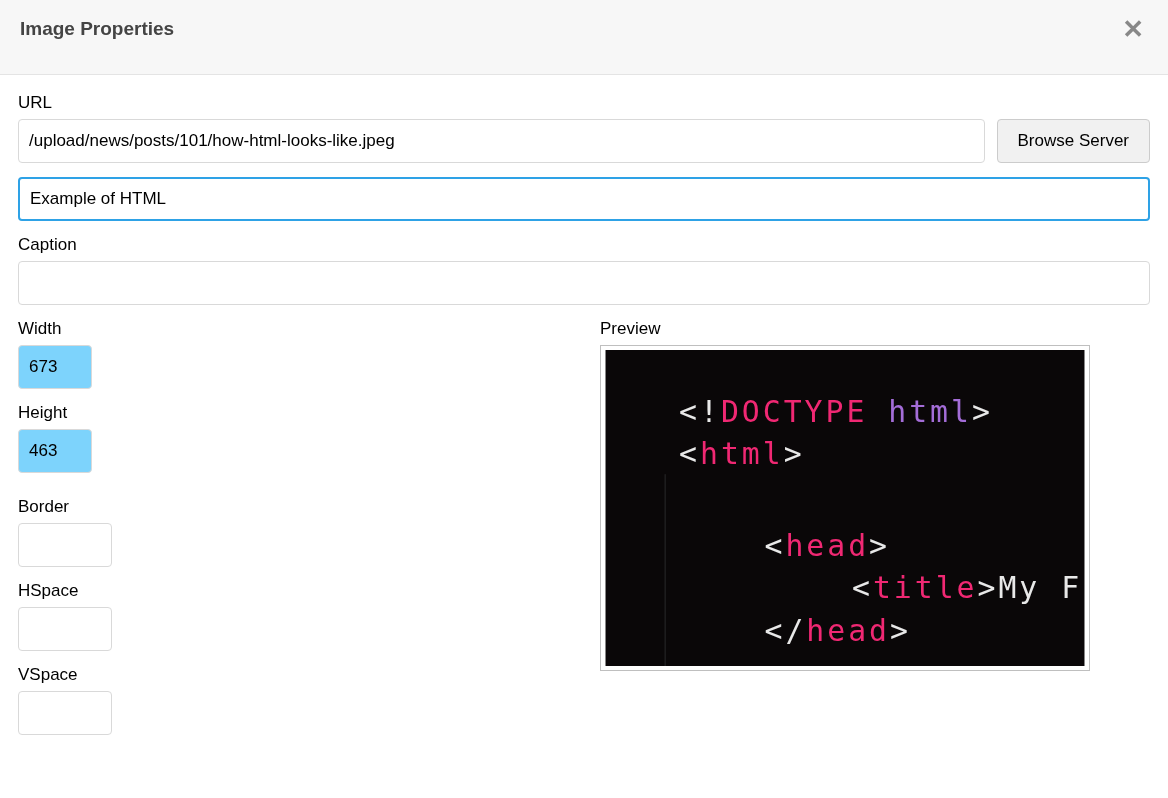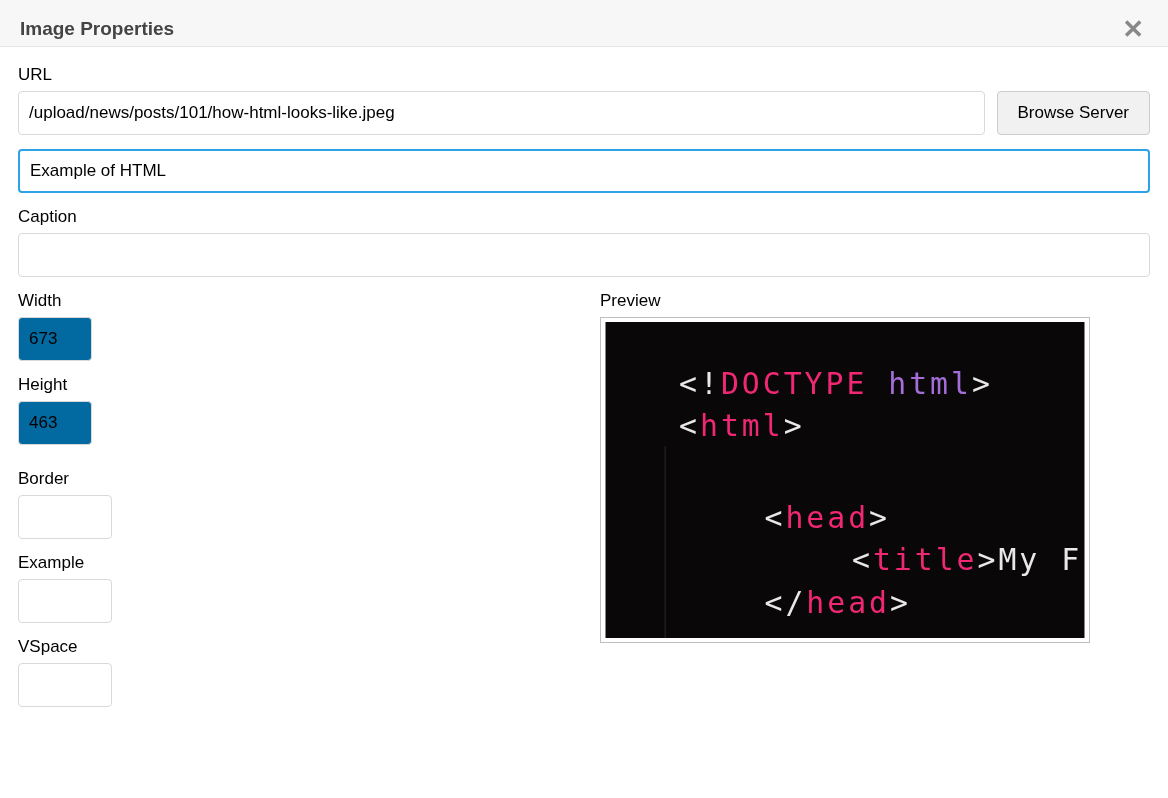--- a/index.html
+++ b/index.html
@@ -6,21 +6,21 @@
   body {
     margin: 0;
     font-family: -apple-system, BlinkMacSystemFont, "Segoe UI", Arial, sans-serif;
     font-size: 16px;
     color: #000;
     background: #fff;
   }
   .header {
     background: #f7f7f7;
     border-bottom: 1px solid #e4e4e4;
-    padding: 16px 20px 4px 20px;
+    padding: 16px 20px 32px 20px;
     display: flex;
     align-items: center;
     justify-content: space-between;
   }
   .header-title {
     font-weight: 700;
     font-size: 19px;
     color: #444;
   }
   .close-btn {
@@ -84,21 +84,21 @@
     flex: 1;
   }
   .small-input {
     width: 74px;
     height: 44px;
     padding: 0 10px;
     font-size: 17px;
     border: 1px solid #d9d9d9;
     border-radius: 4px;
     outline: none;
-    background: #0369a1;
+    background: #7dd3fc;
     color: #000;
   }
   .wider-input {
     width: 94px;
     height: 44px;
     padding: 0 10px;
     font-size: 17px;
     border: 1px solid #d9d9d9;
     border-radius: 4px;
     outline: none;
@@ -154,21 +154,21 @@
       </div>
       <div class="field">
         <label class="field-label">Height</label>
         <input type="text" class="small-input" value="463" style="">
       </div>
       <div class="field" style="margin-top:24px">
         <label class="field-label">Border</label>
         <input type="text" class="wider-input" value="" style="">
       </div>
       <div class="field">
-        <label class="field-label">Example</label>
+        <label class="field-label">HSpace</label>
         <input type="text" class="wider-input" value="" style="">
       </div>
       <div class="field">
         <label class="field-label">VSpace</label>
         <input type="text" class="wider-input" value="" style="">
       </div>
     </div>
 
     <div class="col-right">
       <label class="field-label">Preview</label>

